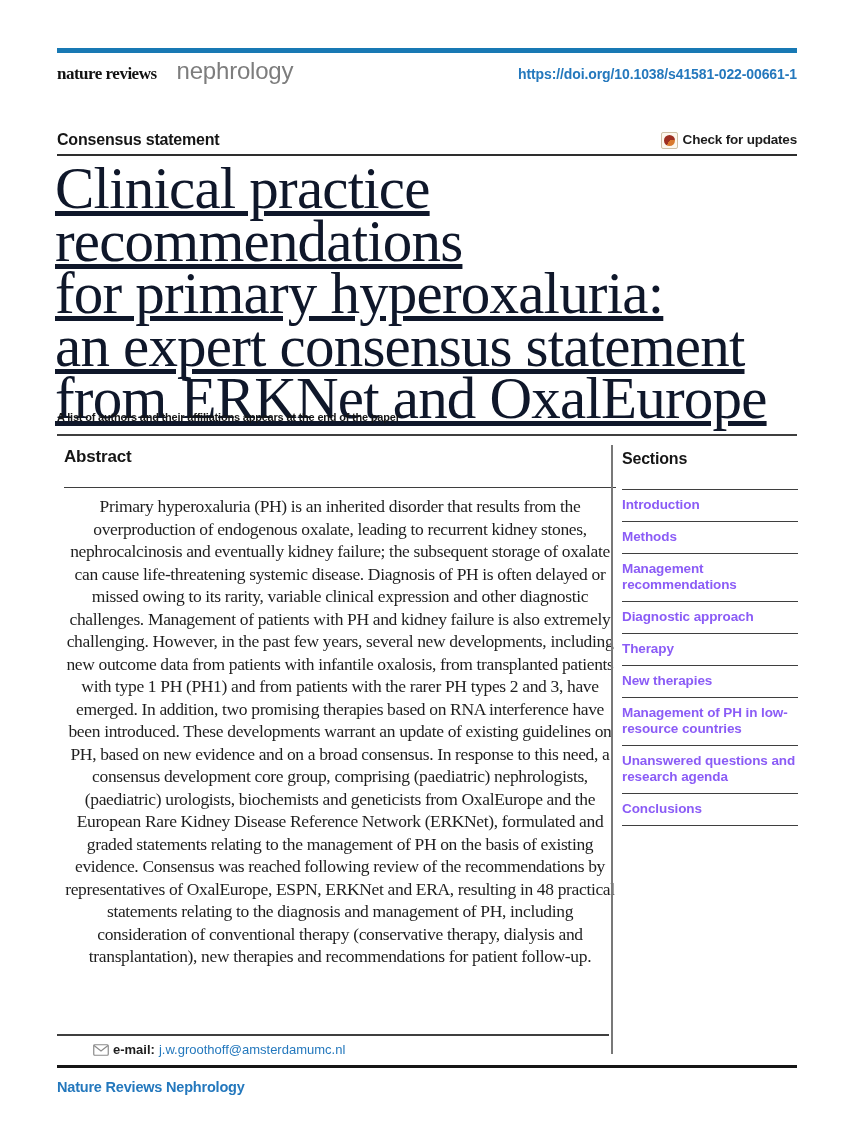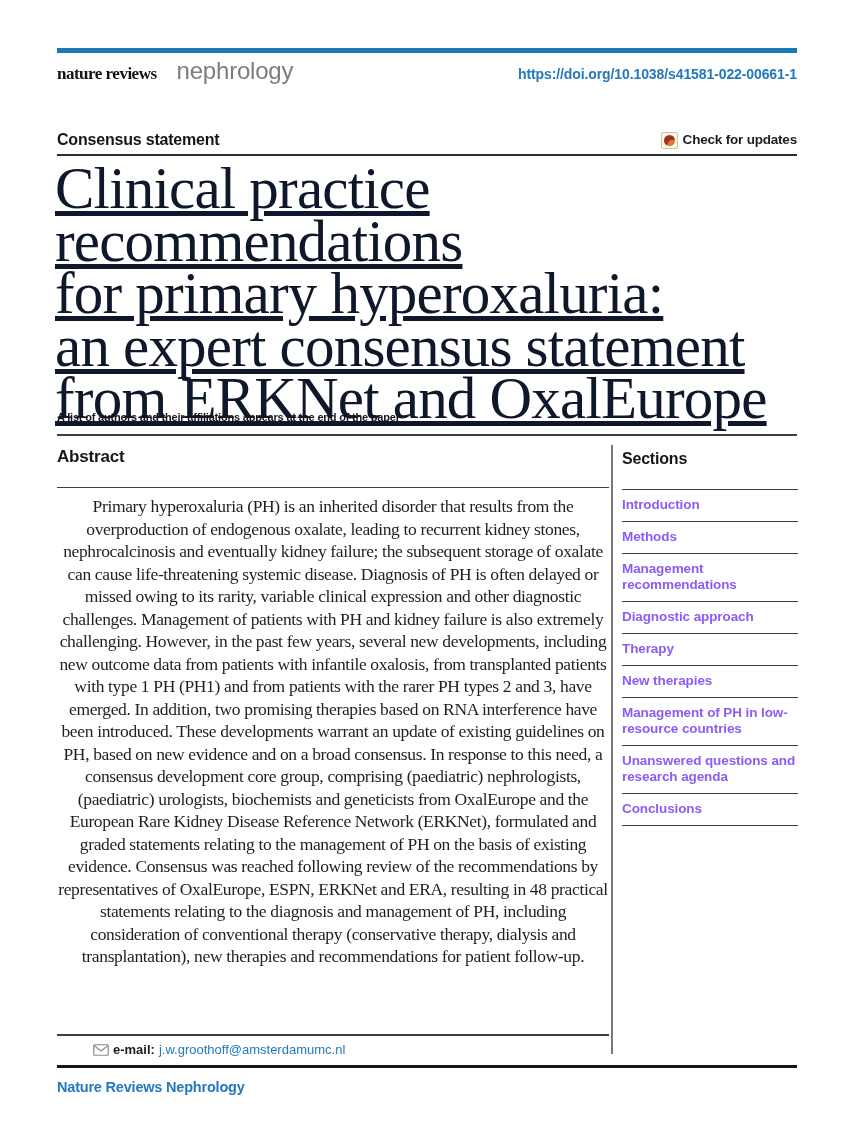--- a/index.html
+++ b/index.html
@@ -24,21 +24,21 @@
 
   
   .title { left:55px; top:162px; width:745px; font-family:"Liberation Serif", serif; font-weight:normal;
            font-size:59px; line-height:52.5px; letter-spacing:-0.8px; color:#0f172a; white-space:pre-line;text-decoration:underline; }
 
   
   .authors-note { left:57px; top:411px; width:740px; font-size:11px; font-weight:bold; color:#161616; letter-spacing:-0.2px; }
   .rule-authors { left:57px; top:434px; width:740px; height:1.5px; background:#3f3f3f; }
 
   
-  .left-col { left:57px; top:445px; width:552px; }
+  .left-col { left:64px; top:445px; width:552px; }
   .abstract-heading { font-size:17px; font-weight:bold; color:#161616; padding:2px 0 20px 0; border-bottom:1.5px solid #3f3f3f; letter-spacing:-0.2px; }
   .abstract-text { margin-top:7px; font-family:"Liberation Serif", serif; font-size:17.5px; line-height:22.5px;
                    letter-spacing:-0.35px; color:#1f1f1f; text-align:center; }
   .rule-email { left:57px; top:1034px; width:552px; height:1.5px; background:#3f3f3f; }
   .email-row { left:57px; top:1042px; width:552px; display:flex; align-items:center; gap:4px; font-size:13px;padding-left:36px; }
   .email-label { font-weight:bold; color:#1d1d1d; }
   .email-link { color:#2478bd; text-decoration:none; }
   .envelope { display:inline-flex; }
 
   

